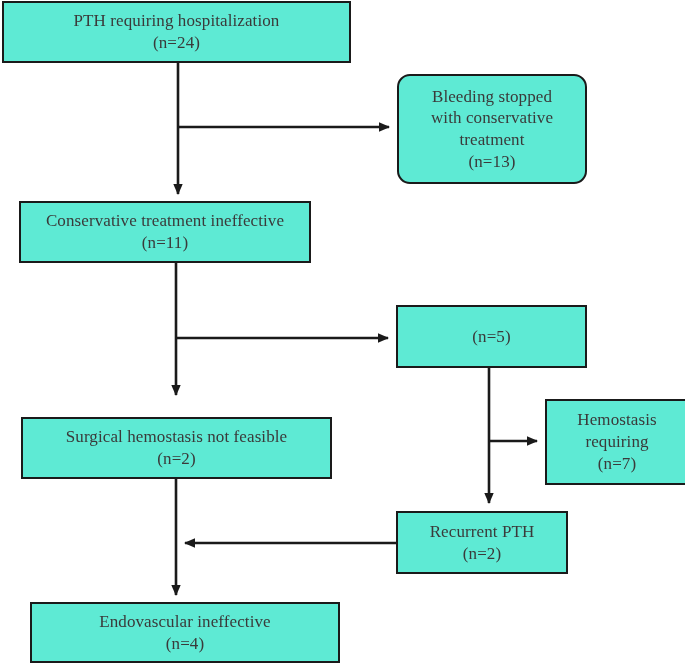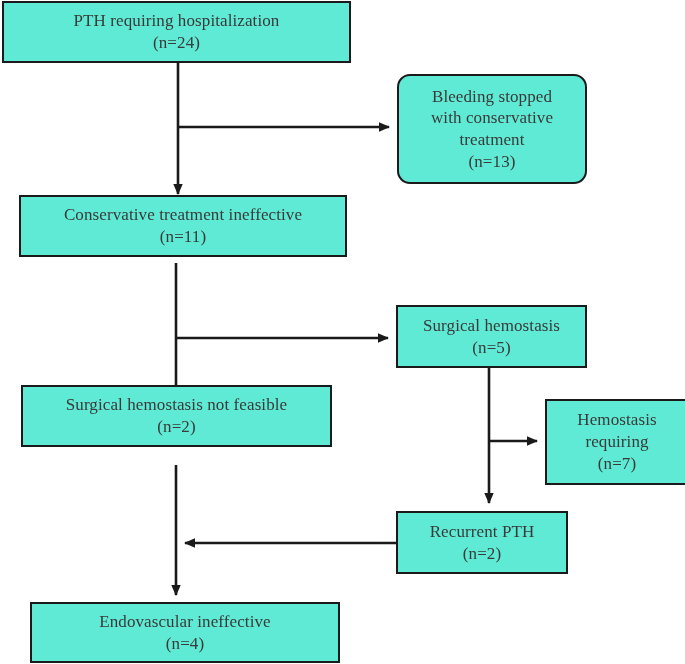--- a/index.html
+++ b/index.html
@@ -86,31 +86,30 @@
     <span class="node-line">(n=24)</span>
   </div>
 
   <div class="node-box" style="left:397px; top:74px; width:190px; height:110px;border-radius:13px;">
     <span class="node-line">Bleeding stopped</span>
     <span class="node-line">with conservative</span>
     <span class="node-line">treatment</span>
     <span class="node-line">(n=13)</span>
   </div>
 
-  <div class="node-box" style="left:19px; top:195px; width:328px; height:62px;text-align:center;">
+  <div class="node-box" style="left:19px; top:201px; width:292px; height:62px;text-align:center;">
     <span class="node-line">Conservative treatment ineffective</span>
     <span class="node-line">(n=11)</span>
   </div>
 
   <div class="node-box" style="left:396px; top:305px; width:191px; height:63px;">
-    <span class="node-line">Surgical hemostasis</span>
     <span class="node-line">(n=5)</span>
   </div>
 
-  <div class="node-box" style="left:21px; top:385px; width:311px; height:62px;">
+  <div class="node-box" style="left:21px; top:417px; width:311px; height:62px;">
     <span class="node-line">Surgical hemostasis not feasible</span>
     <span class="node-line">(n=2)</span>
   </div>
 
   <div class="node-box" style="left:545px; top:399px; width:144px; height:86px;">
     <span class="node-line">Hemostasis</span>
     <span class="node-line">requiring</span>
     <span class="node-line">(n=7)</span>
   </div>
 

